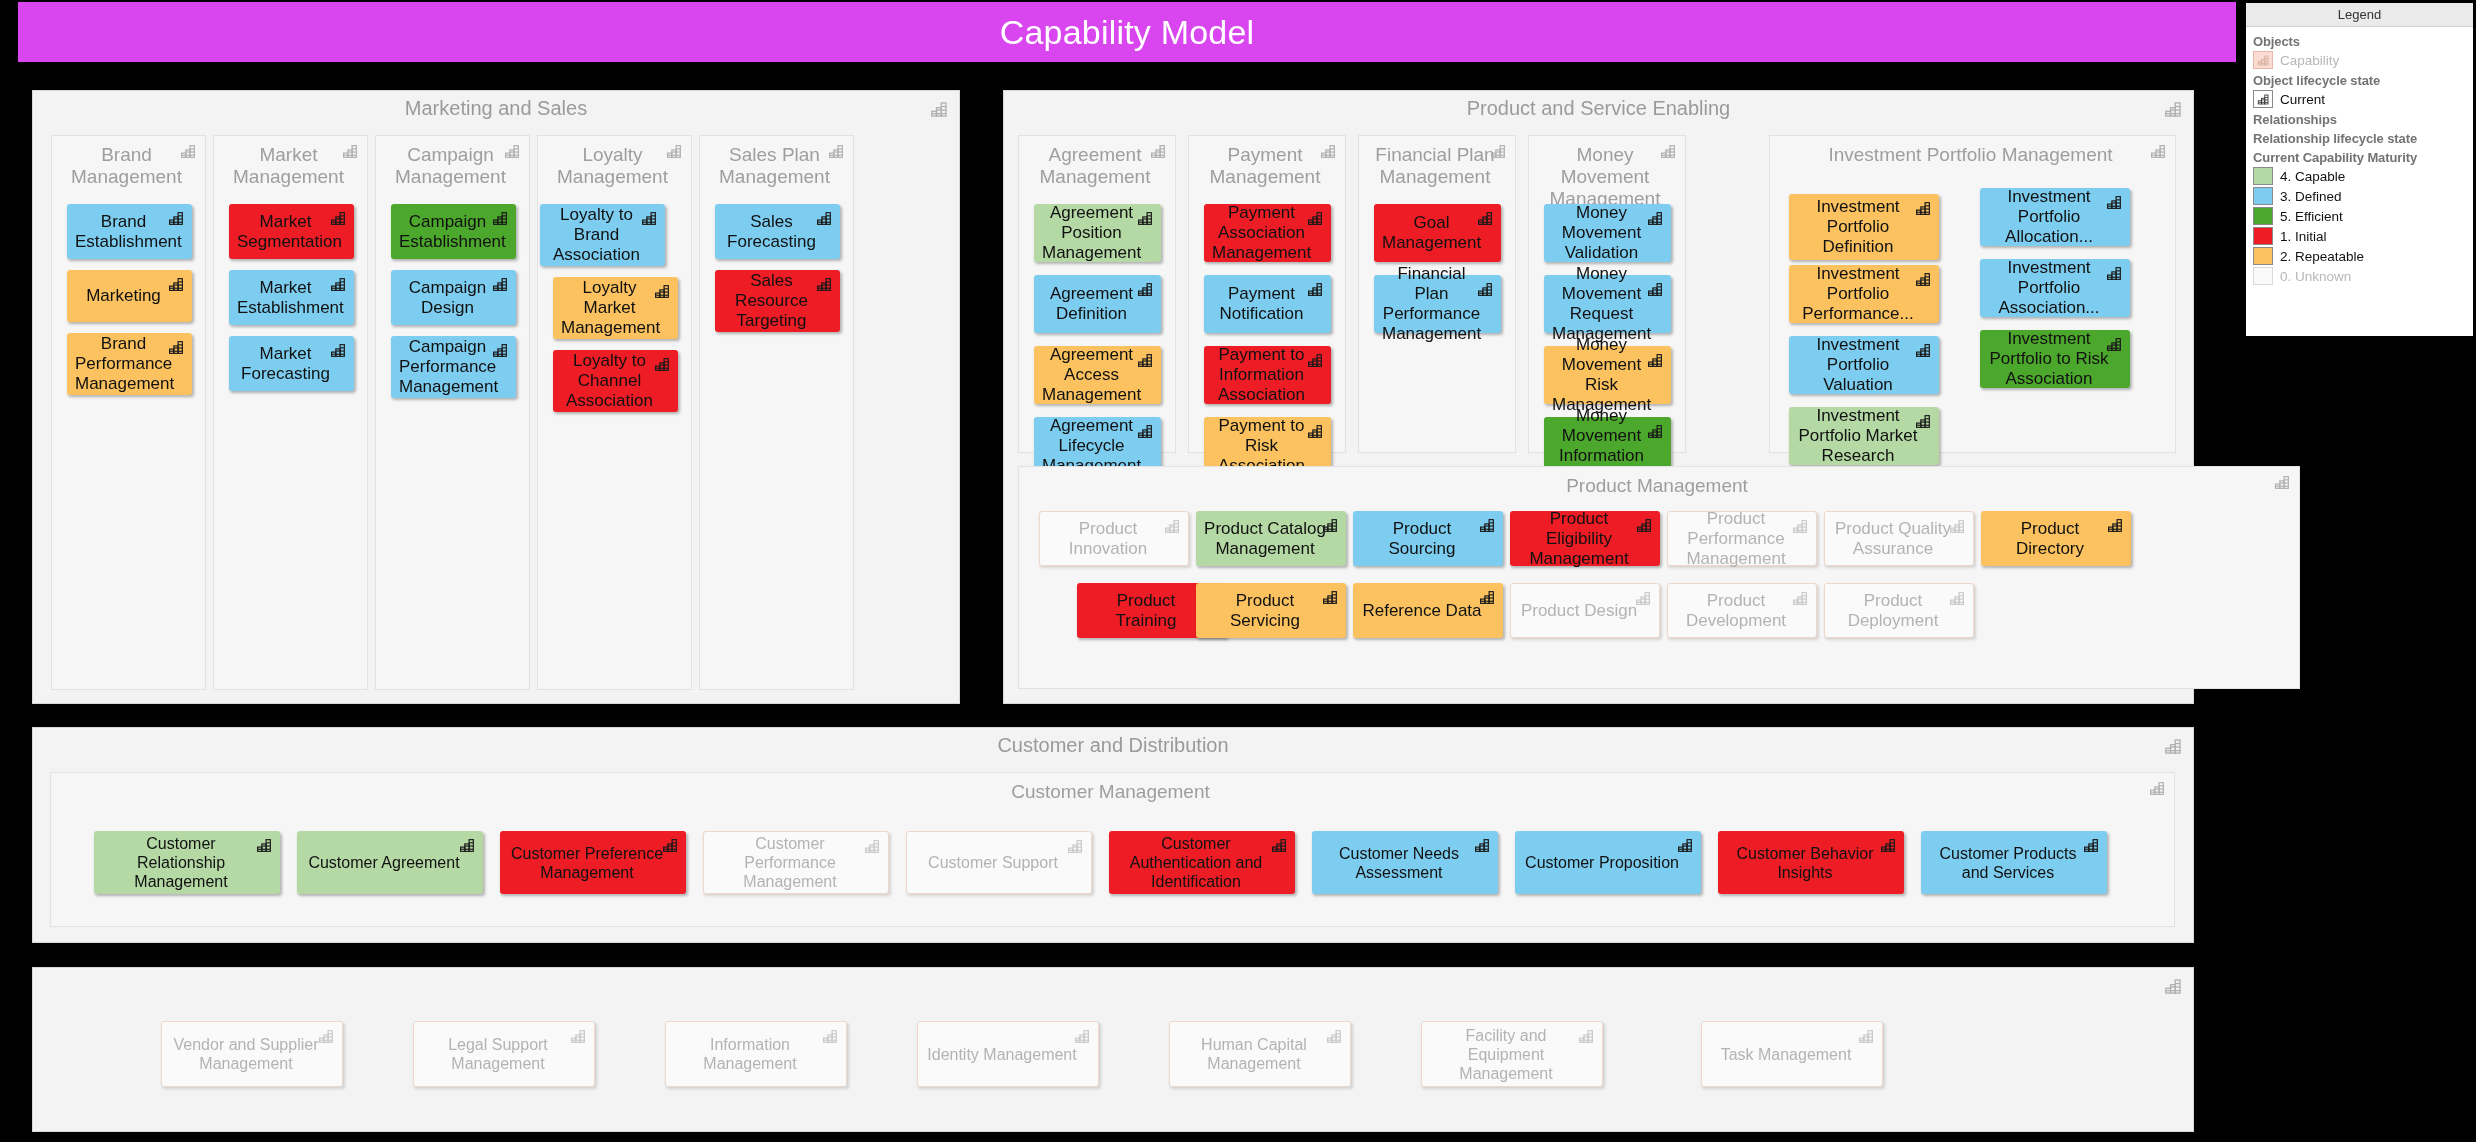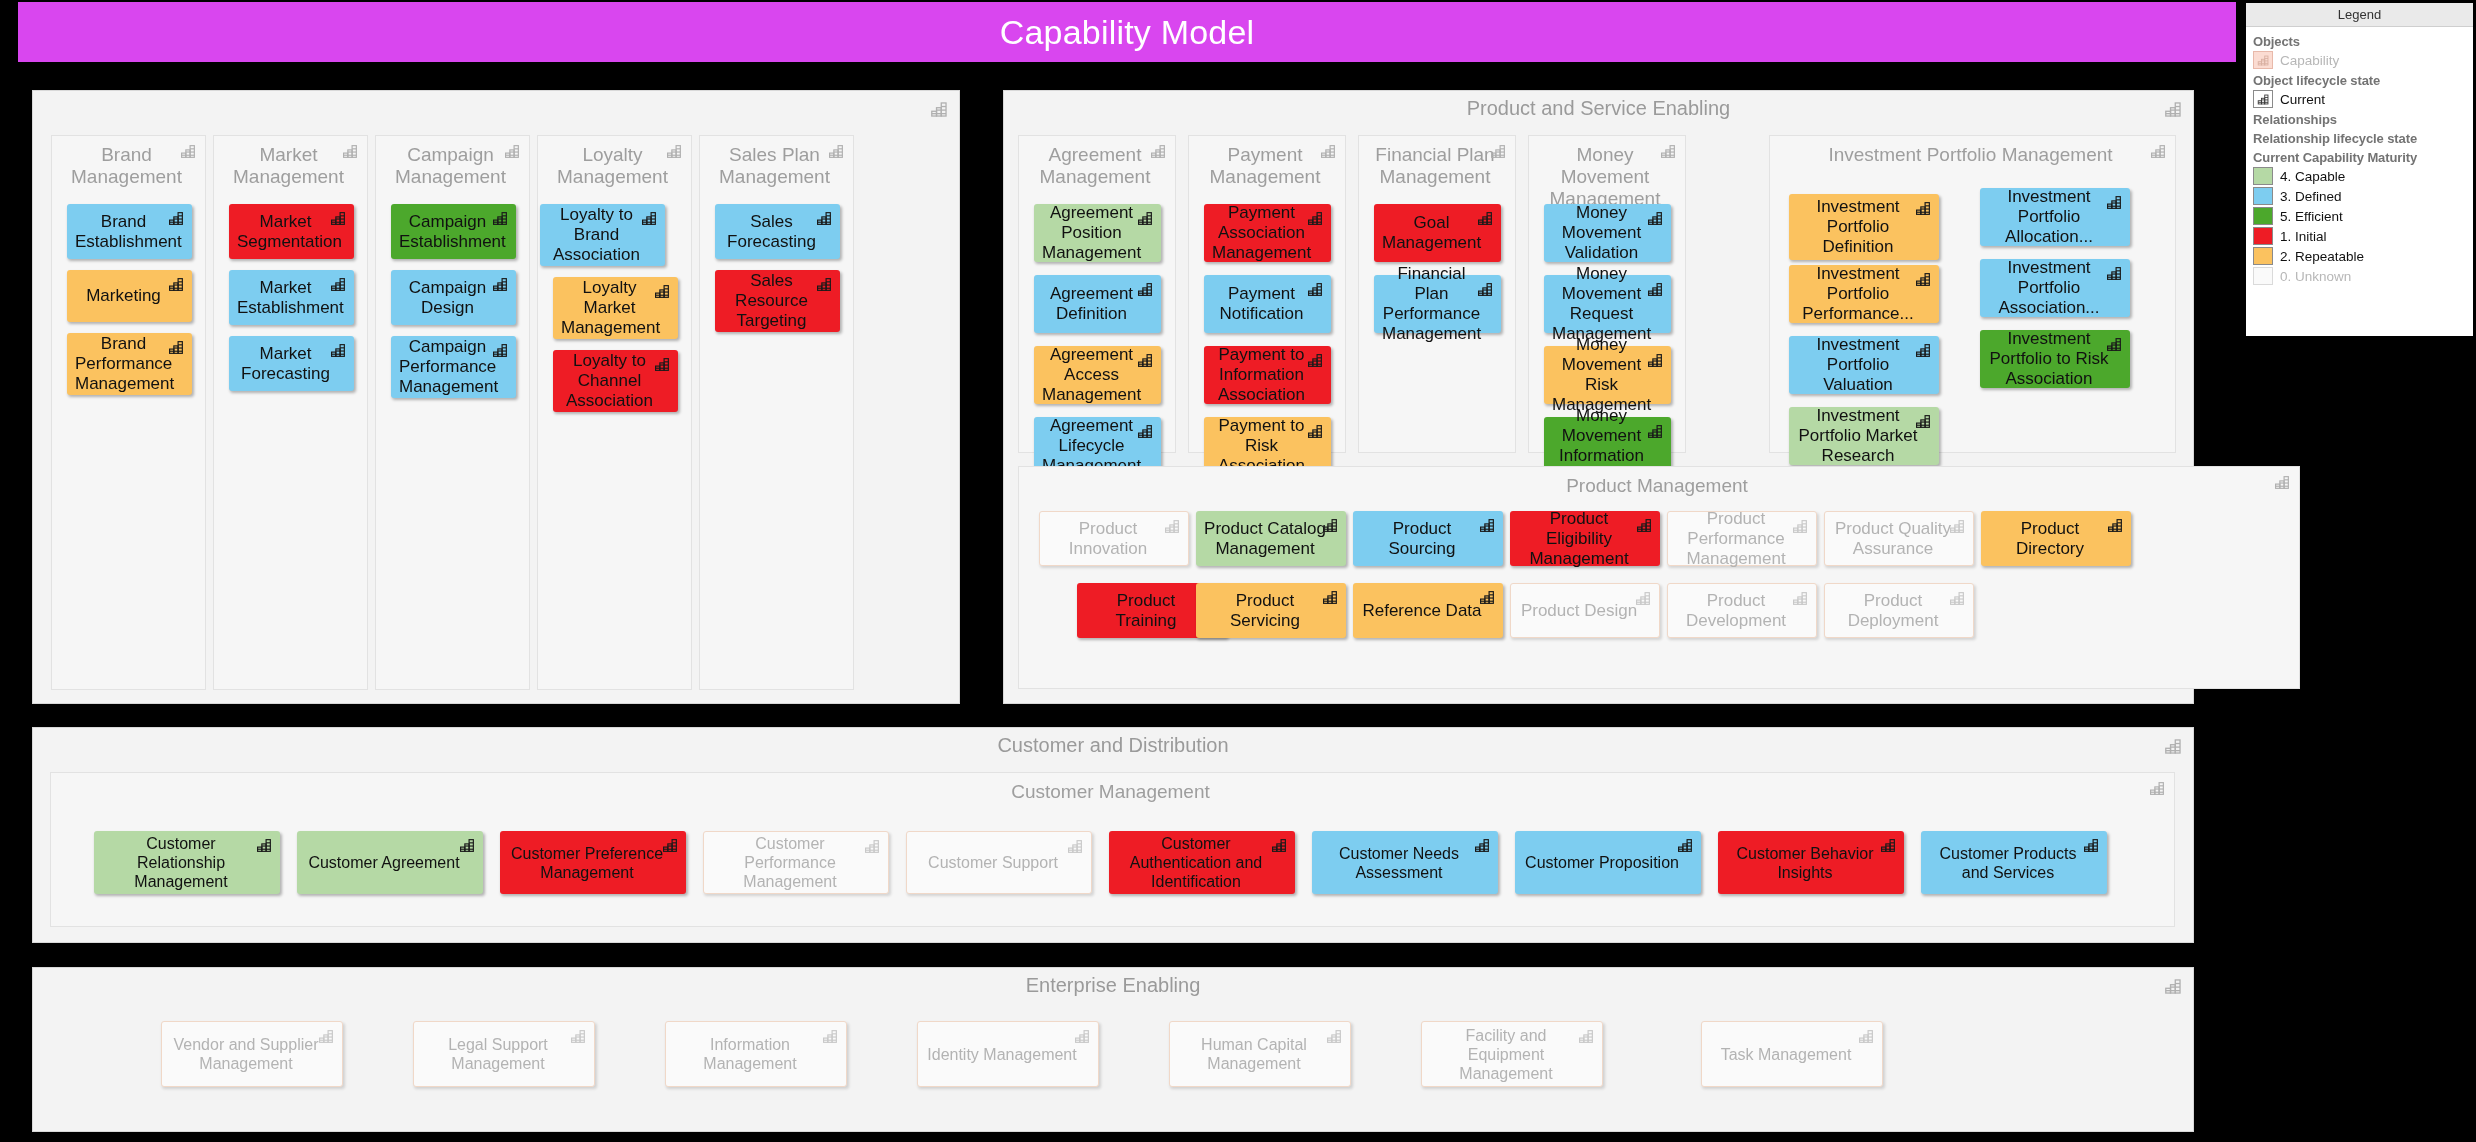--- a/index.html
+++ b/index.html
@@ -82,20 +82,21 @@
 </head>
 <body>
 
 <div id="canvas">
 
   <div class="titlebar">
     <span class="t">Capability Model</span>
   </div>
 
   <div class="grp" id="g-marketing" style="left:32px; top:90px; width:928px; height:614px;">
+    <div class="ghdr">Marketing and Sales</div>
     <svg class="cornicon lg" viewBox="0 0 16 16">
         <g fill="none" stroke="#B0B0B0" stroke-width="1.1">
           <rect x="1.5" y="9.5" width="4" height="4"></rect>
           <rect x="5.5" y="6.5" width="4" height="7"></rect>
           <rect x="9.5" y="2.5" width="4" height="11"></rect>
           <line x1="1.5" y1="11.5" x2="13.5" y2="11.5"></line>
           <line x1="5.5" y1="8.5" x2="13.5" y2="8.5"></line>
           <line x1="9.5" y1="5.5" x2="13.5" y2="5.5"></line>
         </g>
       </svg>
@@ -1045,21 +1046,20 @@
                 <line x1="5.5" y1="8.5" x2="13.5" y2="8.5"></line>
                 <line x1="9.5" y1="5.5" x2="13.5" y2="5.5"></line>
               </g>
             </svg>
           </div>
         </div>
     </div>
   </div>
 
   <div class="grp" id="g-enterprise" style="left:32px; top:967px; width:2162px; height:165px;">
-    <div class="ghdr">Enterprise Enabling</div>
     <svg class="cornicon lg" viewBox="0 0 16 16">
         <g fill="none" stroke="#B0B0B0" stroke-width="1.1">
           <rect x="1.5" y="9.5" width="4" height="4"></rect>
           <rect x="5.5" y="6.5" width="4" height="7"></rect>
           <rect x="9.5" y="2.5" width="4" height="11"></rect>
           <line x1="1.5" y1="11.5" x2="13.5" y2="11.5"></line>
           <line x1="5.5" y1="8.5" x2="13.5" y2="8.5"></line>
           <line x1="9.5" y1="5.5" x2="13.5" y2="5.5"></line>
         </g>
       </svg>

